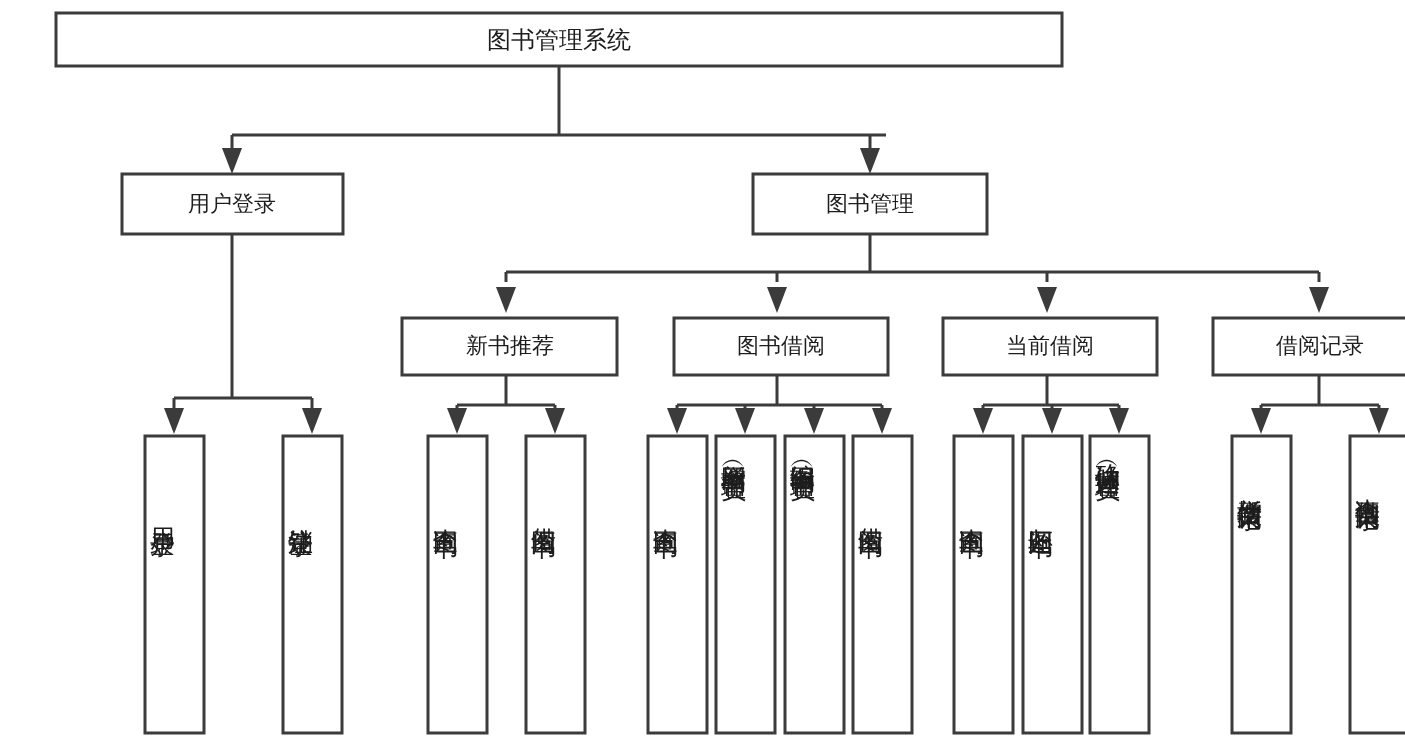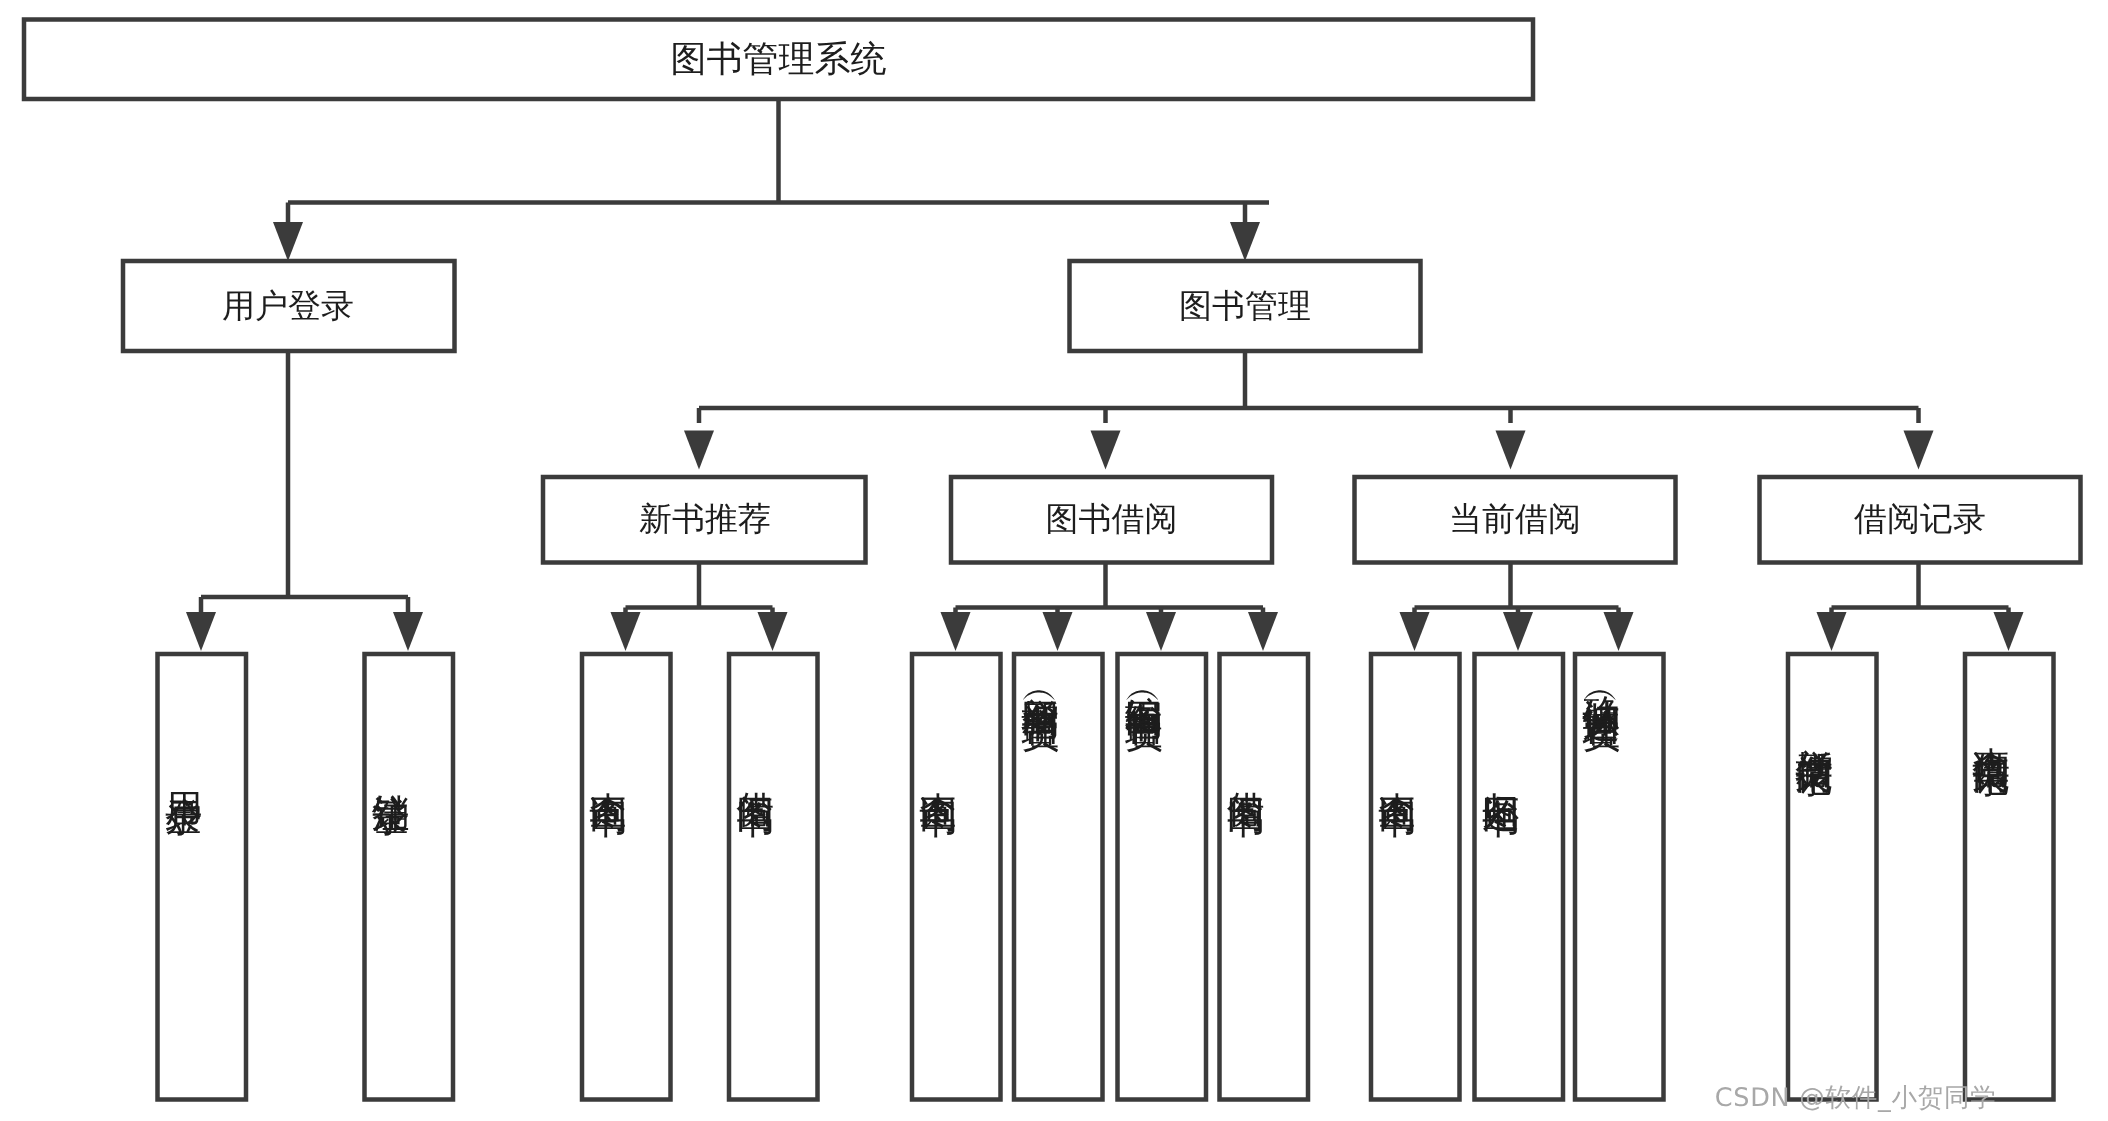--- a/index.html
+++ b/index.html
@@ -2,21 +2,21 @@
 <html><head>
 <meta charset="utf-8">
 <title>图书管理系统 功能结构图</title>
 <style>
   html,body{margin:0;padding:0;background:#ffffff;}
   body{
     width:1405px;height:747px;overflow:hidden;
     font-family:"DejaVu Sans","Liberation Sans",sans-serif;
     background:#ffffff;
   }
-  #diagram-root{position:relative;width:1339px;height:747px;background:#fff;}
+  #diagram-root{position:relative;width:1339px;height:747px;background:#fff;margin-left:40px;}
   svg#flow{position:absolute;left:0;top:0;width:1405px;height:747px;display:block;}
   .box-rect{fill:#ffffff;stroke:#3b3b3b;stroke-width:3;}
   .conn{stroke:#3b3b3b;stroke-width:3;fill:none;stroke-linecap:butt;}
   .arrow-head{fill:#3b3b3b;stroke:none;}
   .node-label{
     font-family:"DejaVu Sans","Liberation Sans",sans-serif;
     fill:#1d1d1d;
     text-anchor:middle;
     dominant-baseline:middle;
   }
@@ -199,15 +199,14 @@
   <div class="vert-label" style="left:749px;top:444px;height:288px;">编辑图书（管理员）</div>
   <div class="vert-label" style="left:817px;top:508px;height:160px;">借阅图书</div>
 
   <div class="vert-label" style="left:918px;top:508px;height:160px;">查询图书</div>
   <div class="vert-label" style="left:987px;top:508px;height:160px;">归还图书</div>
   <div class="vert-label" style="left:1054px;top:444px;height:288px;">确认归还（管理员）</div>
 
   <div class="vert-label" style="left:1196px;top:478px;height:220px;">新增借阅记录</div>
   <div class="vert-label" style="left:1314px;top:478px;height:220px;">查询借阅记录</div>
 
-  <div id="watermark">CSDN @软件_小贺同学</div>
 
 </div>
 
 </body></html>

